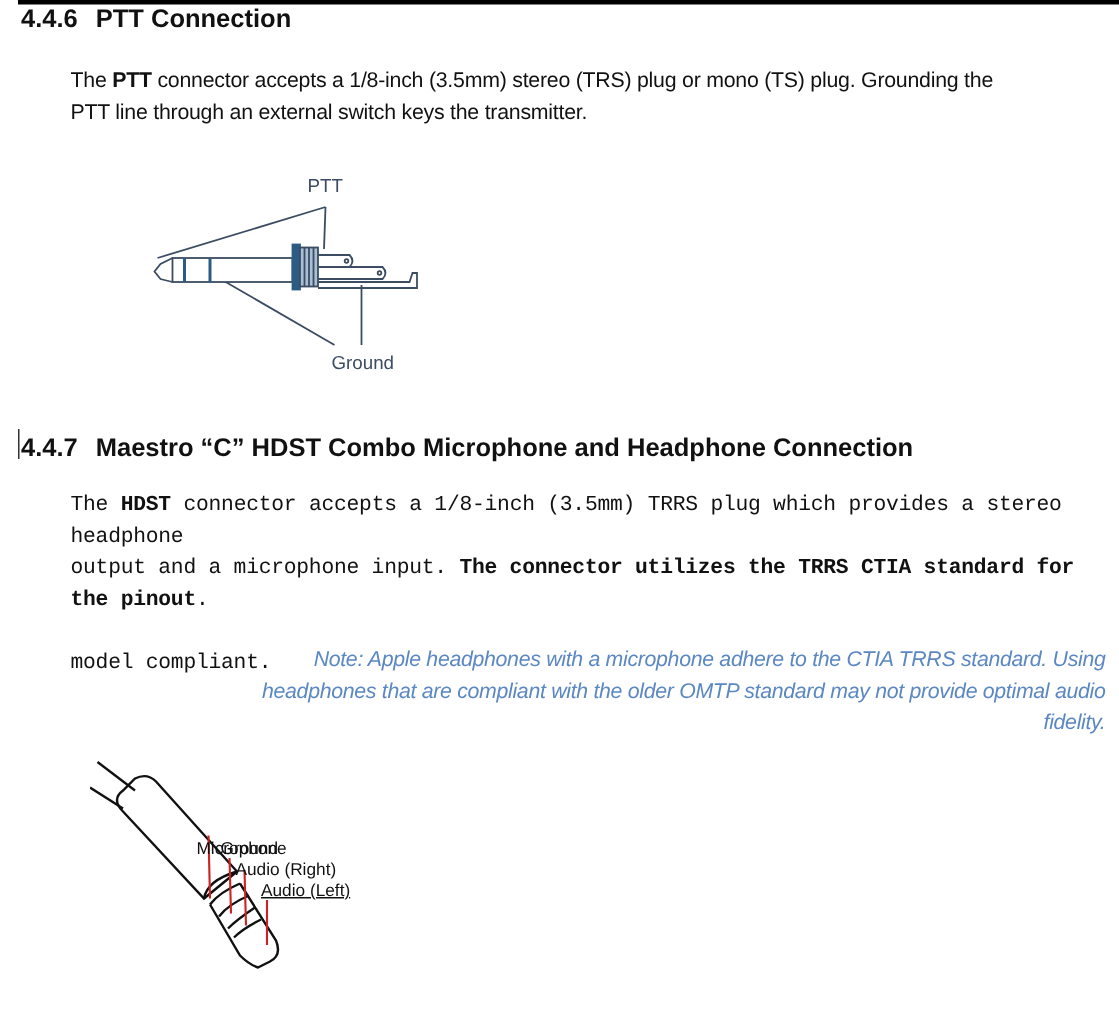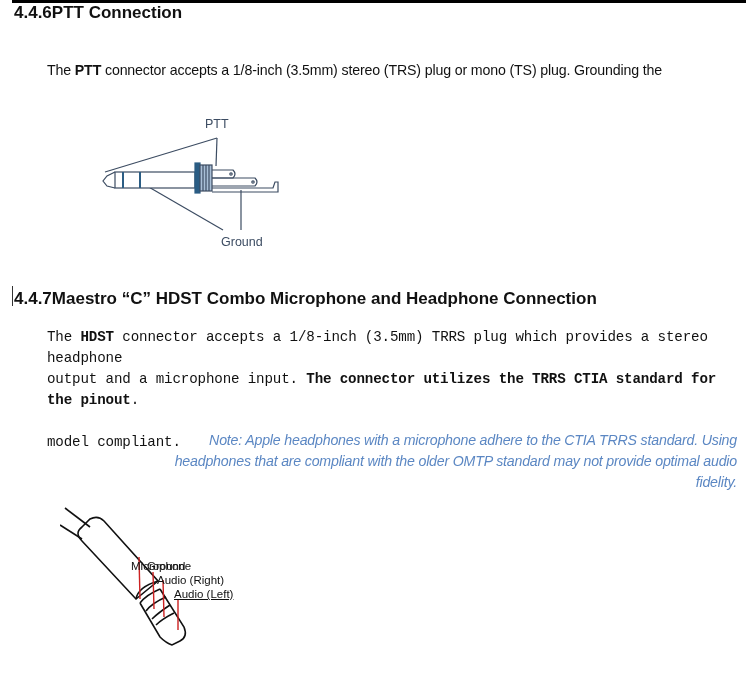--- a/index.html
+++ b/index.html
@@ -1,38 +1,39 @@
 <!DOCTYPE html>
 <html><head>
 <meta charset="utf-8">
 <style>
   html, body { margin: 0; padding: 0; background: #ffffff; }
   body { width: 746px; height: 688px; position: relative; overflow: hidden; font-family: "Liberation Sans", sans-serif; color: #111; }
   .top-rule { position: absolute; left: 12px; top: 0; width: 734px; height: 3px; background: #000; }
   .h-section { position: absolute; left: 14px; font-family: "Liberation Sans", sans-serif; font-weight: bold; font-size: 17px; color: #111; white-space: nowrap; }
-  .h-section .num { display: inline-block; }
+  .h-section .num { display: inline-block; margin-right: 12px; }
   .para { position: absolute; left: 47px; width: 690px; font-family: "Liberation Sans", sans-serif; font-size: 14.2px; line-height: 21px; color: #111; letter-spacing: -0.15px; }
   .para b { font-weight: bold; }
   .note { position: absolute; left: 47px; width: 690px; font-family: "Liberation Sans", sans-serif; font-size: 14.2px; line-height: 21px; font-weight: normal; font-style: italic; color: #5b87c3; letter-spacing: -0.2px; text-align: right; }
   .cursor-bar { position: absolute; left: 12px; top: 286px; width: 1px; height: 20px; background: #333; }
   svg { position: absolute; }
   .ptt-label { position: absolute; font-family: "Liberation Sans", sans-serif; font-size: 12.5px; color: #3c4c62; }
   .hdst-label { position: absolute; font-family: "Liberation Sans", sans-serif; font-size: 11.5px; color: #111; white-space: nowrap; }
 </style>
 </head>
 <body>
 
 <div class="top-rule"></div>
 
 <div class="h-section" style="top:3px;">
   <span class="num">4.4.6</span><span>PTT Connection</span>
 </div>
 
-<div class="para" style="top:60px;">
+<div class="para" style="top:44px;">
   <span>The </span><b>PTT</b><span> connector accepts a 1/8-inch (3.5mm) stereo (TRS) plug or mono (TS) plug.  Grounding the</span><br>
+  <span>PTT line through an external switch keys the transmitter.</span>
 </div>
 
 <svg style="left:95px; top:130px;" width="190" height="110" viewBox="0 0 190 110">
   <g fill="none" stroke="#3c4c62" stroke-width="1.2">
 
     <line x1="122" y1="8" x2="10" y2="42"></line>
     <line x1="122" y1="8" x2="121" y2="36"></line>
     <line x1="52" y1="56" x2="128" y2="100"></line>
     <line x1="146" y1="60" x2="146" y2="100"></line>
 

